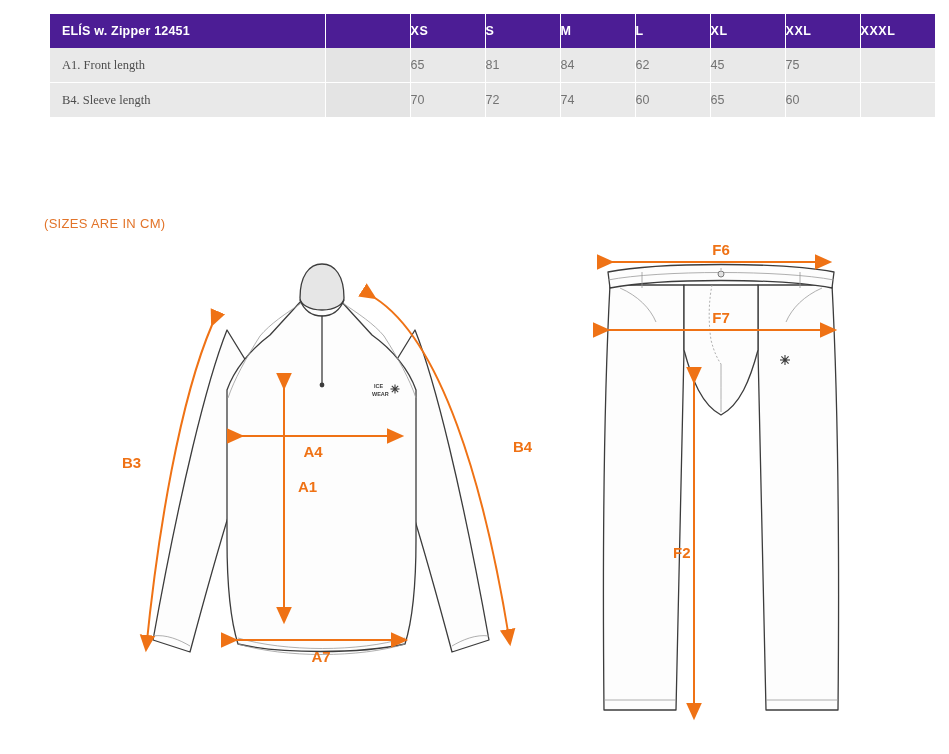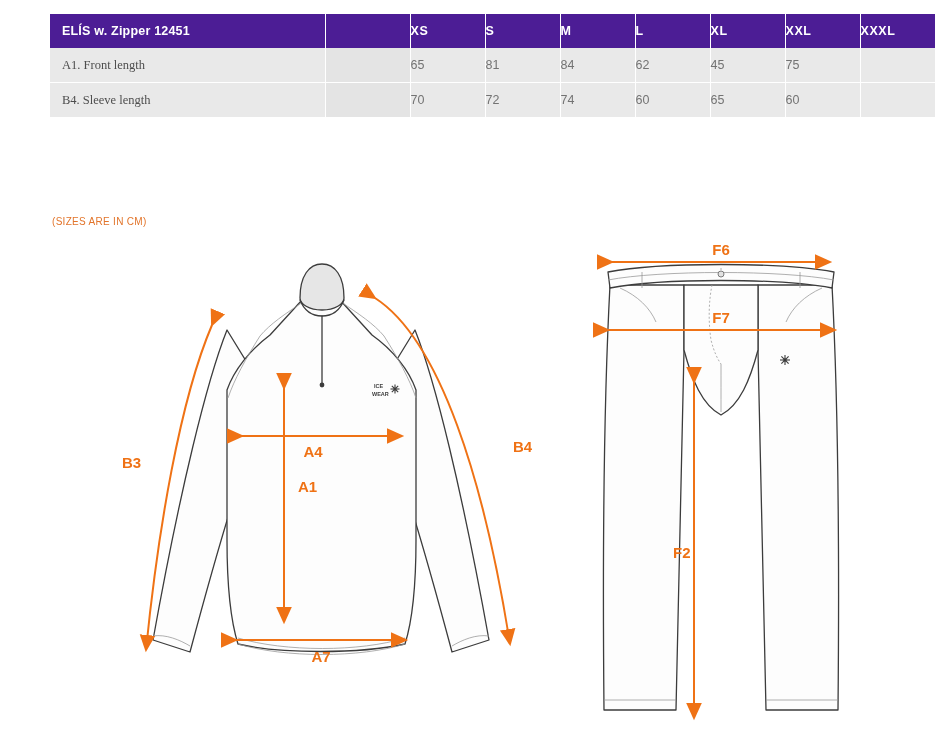--- a/index.html
+++ b/index.html
@@ -70,24 +70,24 @@
   }
   .size-table tbody td.empty-cell {
     background: #e4e4e4;
   }
   .col-name  { width: 275px; }
   .col-blank { width: 85px; }
   .col-size  { width: 75px; }
 
   .units-note {
     position: absolute;
-    left: 52px;
+    left: 44px;
     top: 216px;
     color: #e2742a;
-    font-size: 10px;
+    font-size: 13px;
     letter-spacing: 0.3px;
   }
 
   
   .figure-area {
     position: absolute;
     left: 0;
     top: 240px;
     width: 949px;
     height: 514px;

